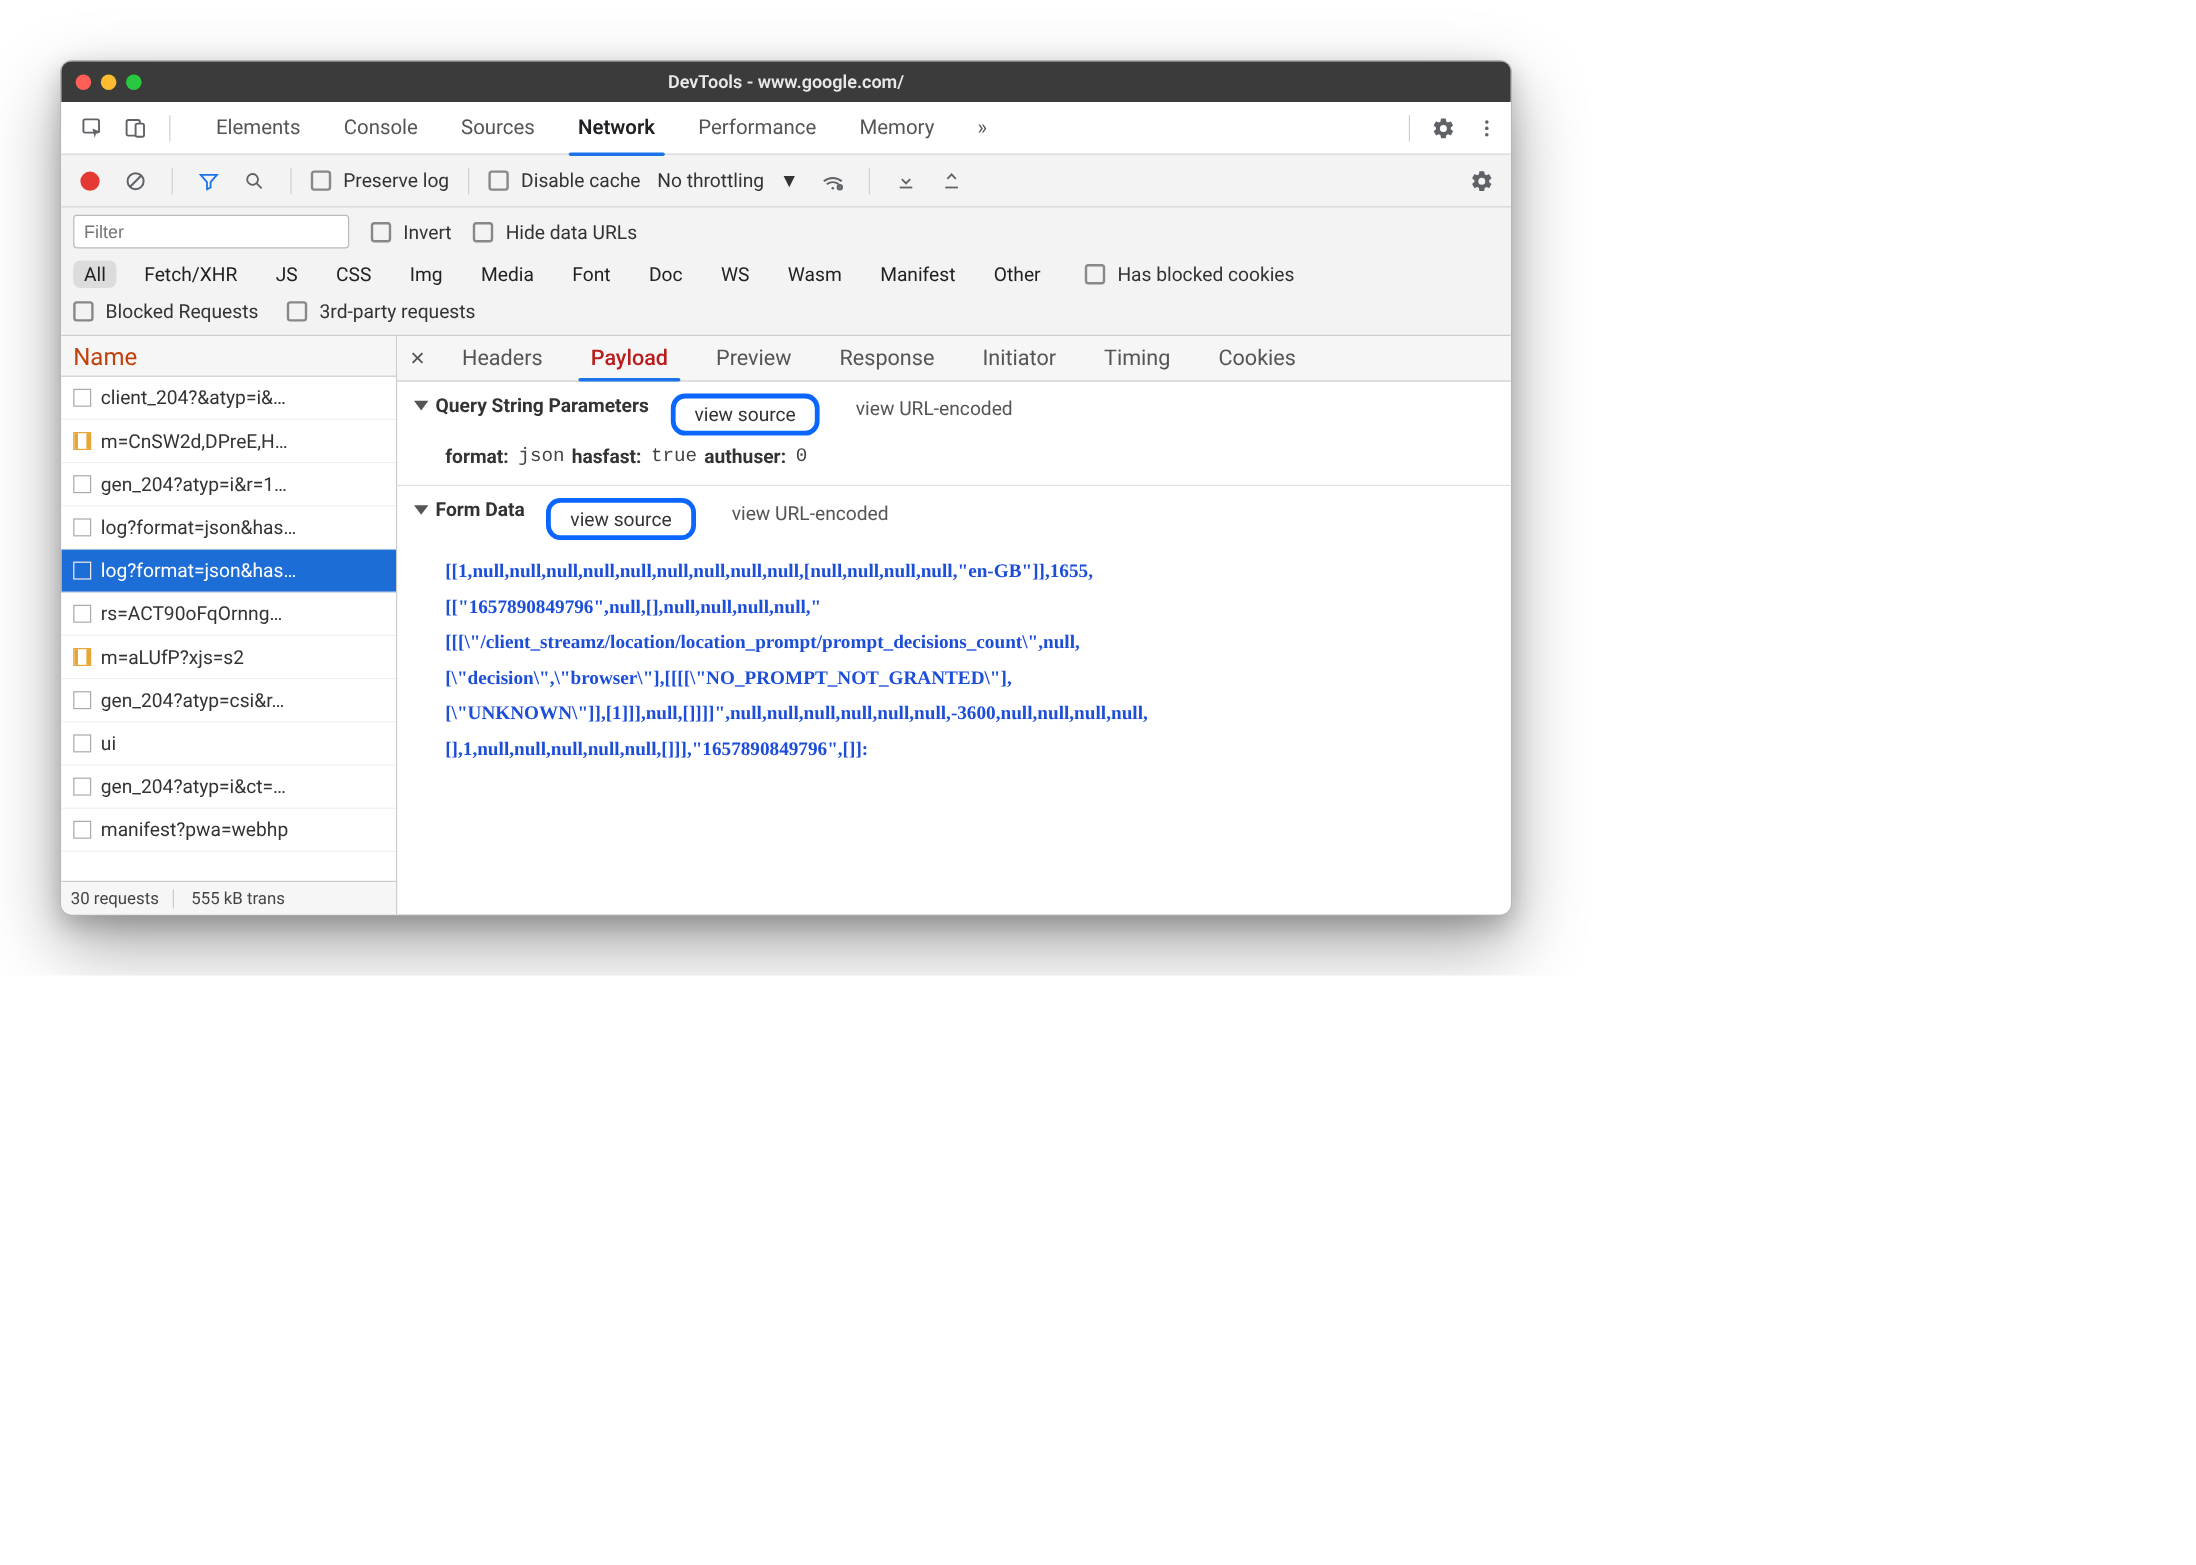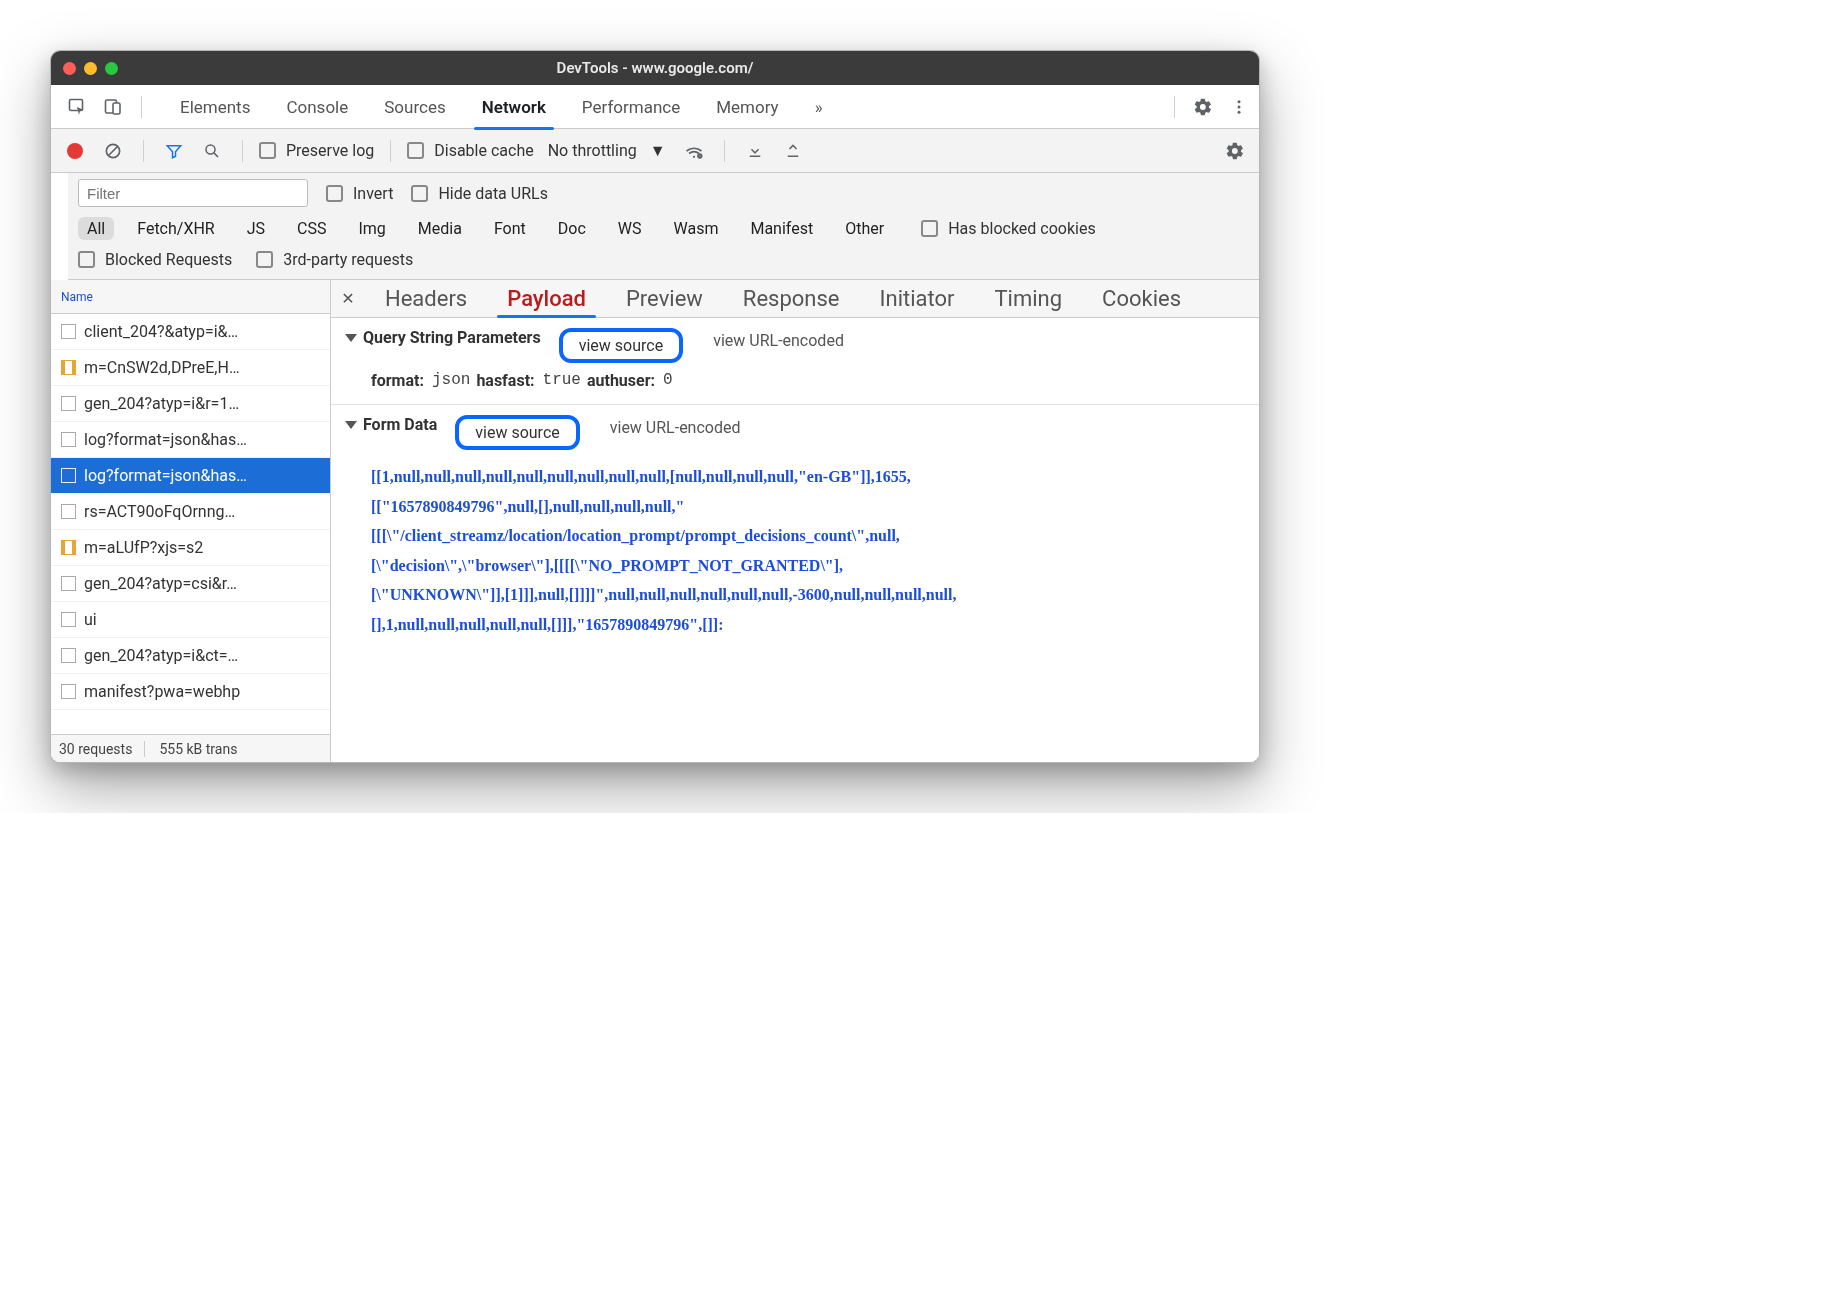--- a/index.html
+++ b/index.html
@@ -114,21 +114,20 @@
     display: inline-flex; align-items: center; gap: 13px;
     padding: 2px 4px; color: #333;
   }
   
   .filter-area {
     background: var(--bg-toolbar);
     border-bottom: 1px solid var(--border);
     padding: 6px 10px 10px;
     font-size: 16px;
     color: #333;
-    margin-left: 17px;
   }
   .filter-row1 { display: flex; align-items: center; gap: 18px; margin-bottom: 10px;}
   .filter-input {
     width: 230px; height: 28px;
     border: 1px solid #bbb; border-radius: 3px;
     background: #fff;
     padding: 0 8px; font-size: 15px; color: #555;
   }
   .pills { display: flex; flex-wrap: wrap; gap: 14px; align-items: center; row-gap: 10px;}
   .pill {
@@ -149,21 +148,21 @@
     border-right: 1px solid var(--border);
     display: flex; flex-direction: column;
     min-width: 0;
   }
   .col-head {
     height: 34px;
     background: var(--bg-header);
     border-bottom: 1px solid var(--border);
     display: flex; align-items: center;
     padding: 0 10px;
-    font-size: 12px; color: #1d4ed8;
+    font-size: 20px; color: #c2410c;
   }
   .req-list { flex: 1; overflow: hidden; }
   .req {
     display: flex; align-items: center;
     height: 36px;
     padding: 0 8px 0 10px;
     gap: 8px;
     font-size: 16px;
     color: #333;
     border-bottom: 1px solid #f0f0f0;
@@ -205,21 +204,21 @@
     border-bottom: 1px solid var(--border);
     display: flex; align-items: stretch;
     gap: 0;
     padding: 0 8px 0 0;
     background: var(--bg-header);
   }
   .close-x { width: 34px; display:flex; align-items:center; justify-content:center; color:#555;}
   .dtab {
     padding: 0 20px;
     display: flex; align-items: center;
-    font-size: 22px; color: #555;
+    font-size: 18px; color: #555;
     position: relative;
     cursor: pointer;
   }
   .dtab.active { color: #b91c1c; font-weight:500;}
   .dtab.active::after {
     content:"";
     position:absolute; left:10px; right:10px; bottom:-1px; height:3px;
     background:#1a73e8; border-radius:2px;
   }
   .detail-body {

